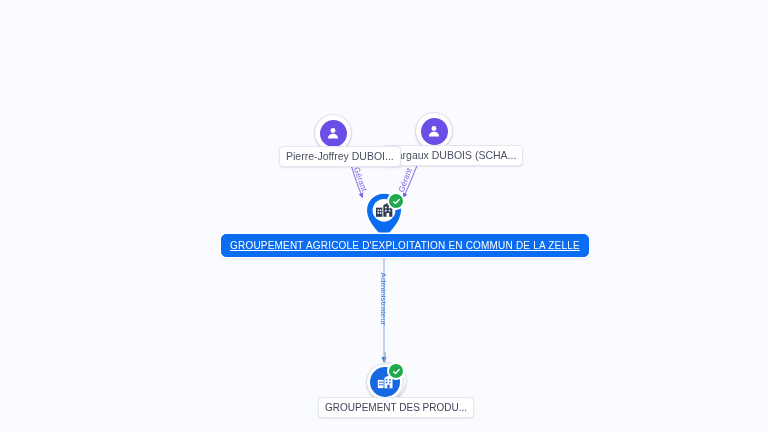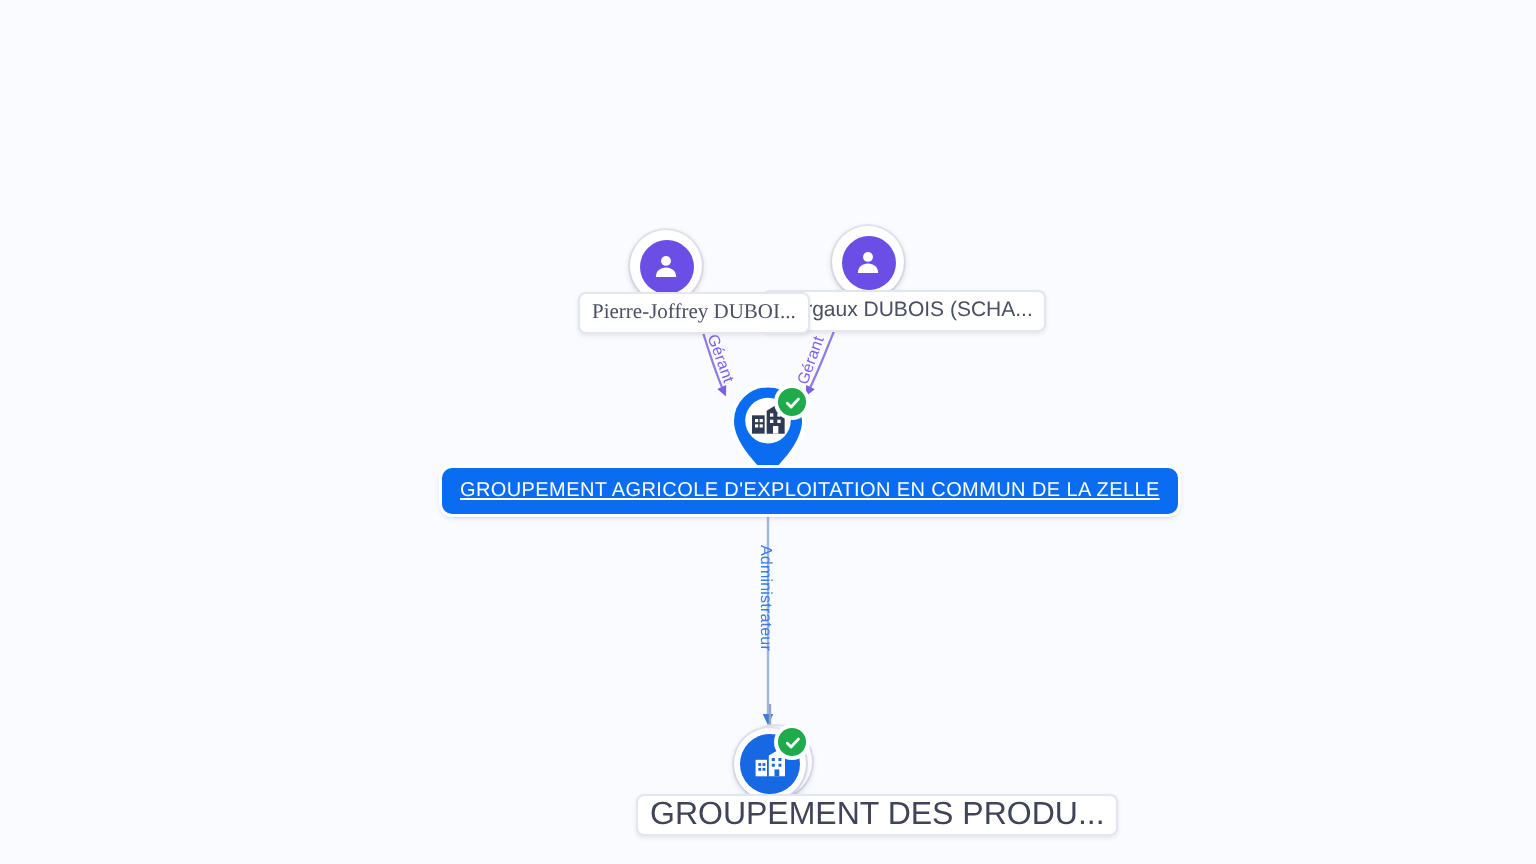--- a/index.html
+++ b/index.html
@@ -134,21 +134,21 @@
     border: 1px solid #0a6cf0;
     color: #ffffff;
     font-size: 10px;
     letter-spacing: .2px;
     padding: 4px 8px;
     border-radius: 5px;
     box-shadow: 0 0 0 1.5px #ffffff, 0 1px 3px rgba(10,70,170,.35);
   }
   .node-label.bottom-label {
     color: #3f4459;
-    font-size: 16px;
+    font-size: 10px;
   }
 
   
   .edge-label {
     position: absolute;
     font-size: 8px;
     line-height: 9px;
     white-space: nowrap;
     letter-spacing: .1px;
     transform-origin: left center;
@@ -187,21 +187,21 @@
   <div class="edge-label blue" style="left:383px; top:268px; transform: rotate(90deg);">Administrateur</div>
 
   <div class="person-node" style="left:315px; top:115px;">
     <div class="person-inner">
       <svg width="16" height="16" viewBox="0 0 24 24" aria-hidden="true">
         <circle cx="12" cy="8.2" r="3.7" fill="#ffffff"></circle>
         <path d="M4.4 20.2c0-4.3 3.4-7 7.6-7s7.6 2.7 7.6 7z" fill="#ffffff"></path>
       </svg>
     </div>
   </div>
-  <div class="node-label" style="left:289px; top:146px; z-index:5;font-family:Liberation Serif, serif;">Pierre-Joffrey DUBOI...</div>
+  <div class="node-label" style="left:279px; top:146px; z-index:5;">Pierre-Joffrey DUBOI...</div>
 
   <div class="person-node" style="left:416px; top:113px;">
     <div class="person-inner">
       <svg width="16" height="16" viewBox="0 0 24 24" aria-hidden="true">
         <circle cx="12" cy="8.2" r="3.7" fill="#ffffff"></circle>
         <path d="M4.4 20.2c0-4.3 3.4-7 7.6-7s7.6 2.7 7.6 7z" fill="#ffffff"></path>
       </svg>
     </div>
   </div>
   <div class="node-label" style="left:381px; top:145px; z-index:4;">Margaux DUBOIS (SCHA...</div>

